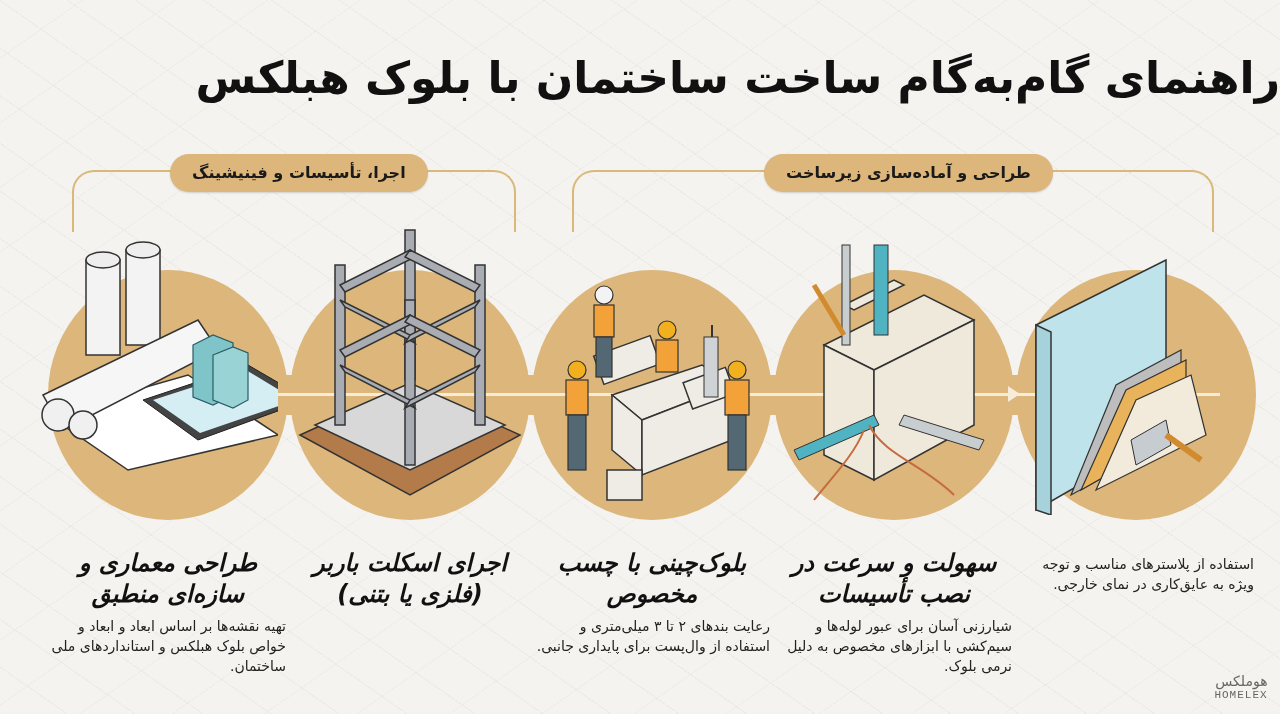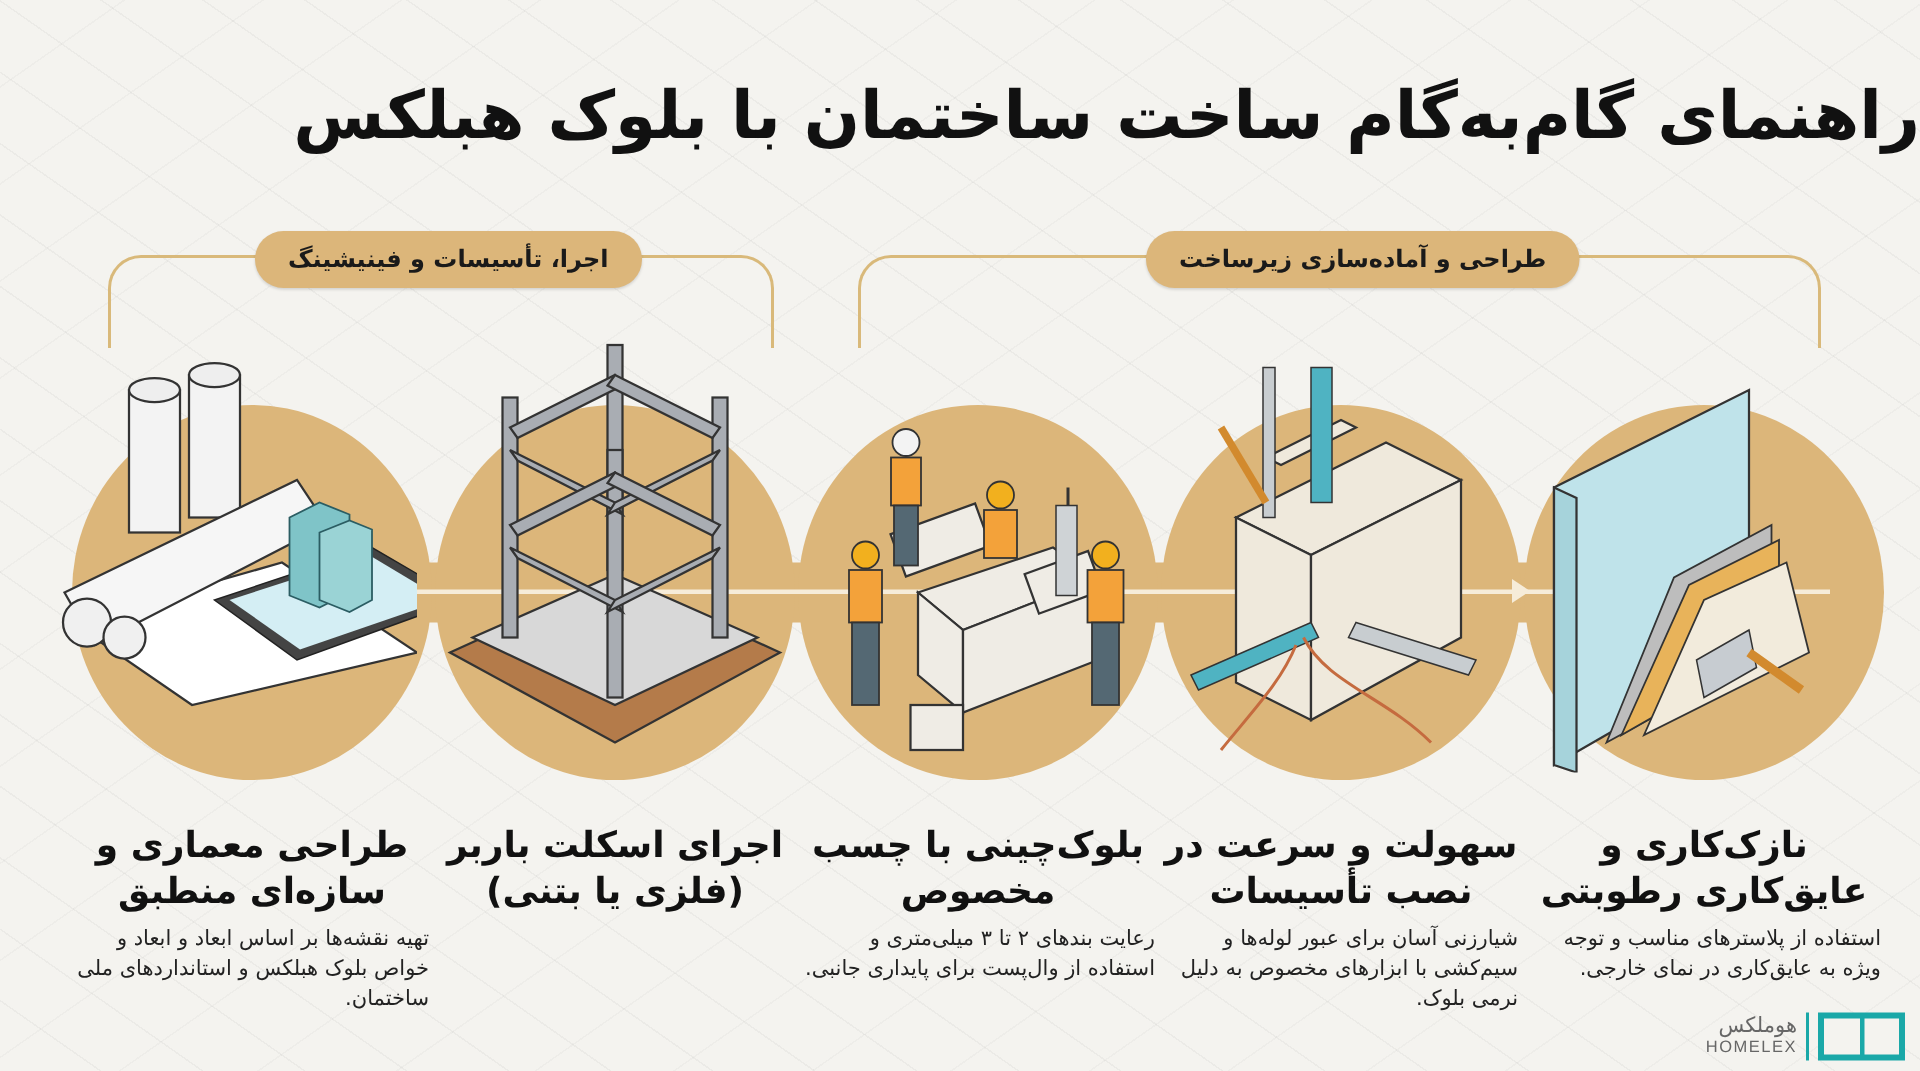--- a/index.html
+++ b/index.html
@@ -52,32 +52,32 @@
     background:#dcb67a;
   }
   .illus {
     position:absolute; top:225px; width:240px; height:290px;
   }
   
   .step {
     position:absolute; top:548px; width:236px; text-align:center; direction:rtl;
   }
   .step h2 {
-    margin:0; font-size:24px; line-height:31px; font-weight:bold; color:#111;
+    margin:0; font-size:24px; line-height:31px; font-weight:bold; color:#111;font-style:italic;
   }
   .step p {
     margin:6px 0 0 0; font-size:14px; line-height:20px; color:#222;text-align:right;
   }
   
   .logo {
-    position:absolute; right:10px; bottom:6px; height:34px; display:flex; align-items:center; gap:6px;
+    position:absolute; right:10px; bottom:6px; height:34px; display:flex; align-items:center; gap:6px;flex-direction:column;
   }
   .logo-text { text-align:left; line-height:14px; }
   .logo-fa { font-size:14px; color:#666; direction:rtl; text-align:right; }
-  .logo-en { font-size:11px; color:#666; letter-spacing:1px; font-family:Liberation Sans, sans-serif; }
+  .logo-en { font-size:11px; color:#666; letter-spacing:1px; font-family:Liberation Mono, monospace; }
   .logo-sep { width:2px; height:32px; background:#1aa8a8; }
   .logo-mark {
     width:58px; height:32px; background:#1aa8a8; display:flex; gap:3px; padding:4px; box-sizing:border-box;
   }
   .logo-mark span { flex:1; background:#f4f3ef; }
 </style>
 </head>
 <body>
 
 <div class="bg-grid"></div>
@@ -194,21 +194,20 @@
 </div>
 <div class="step" style="left:534px">
   <h2>بلوک‌چینی با چسب مخصوص</h2>
   <p>رعایت بندهای ۲ تا ۳ میلی‌متری و استفاده از وال‌پست برای پایداری جانبی.</p>
 </div>
 <div class="step" style="left:776px">
   <h2>سهولت و سرعت در نصب تأسیسات</h2>
   <p>شیارزنی آسان برای عبور لوله‌ها و سیم‌کشی با ابزارهای مخصوص به دلیل نرمی بلوک.</p>
 </div>
 <div class="step" style="left:1018px">
-  <h2>نازک‌کاری و عایق‌کاری رطوبتی</h2>
   <p>استفاده از پلاسترهای مناسب و توجه ویژه به عایق‌کاری در نمای خارجی.</p>
 </div>
 
 <div class="logo">
   <div class="logo-text">
     <div class="logo-fa">هوملکس</div>
     <div class="logo-en">HOMELEX</div>
   </div>
   <div class="logo-sep"></div>
   <div class="logo-mark">

